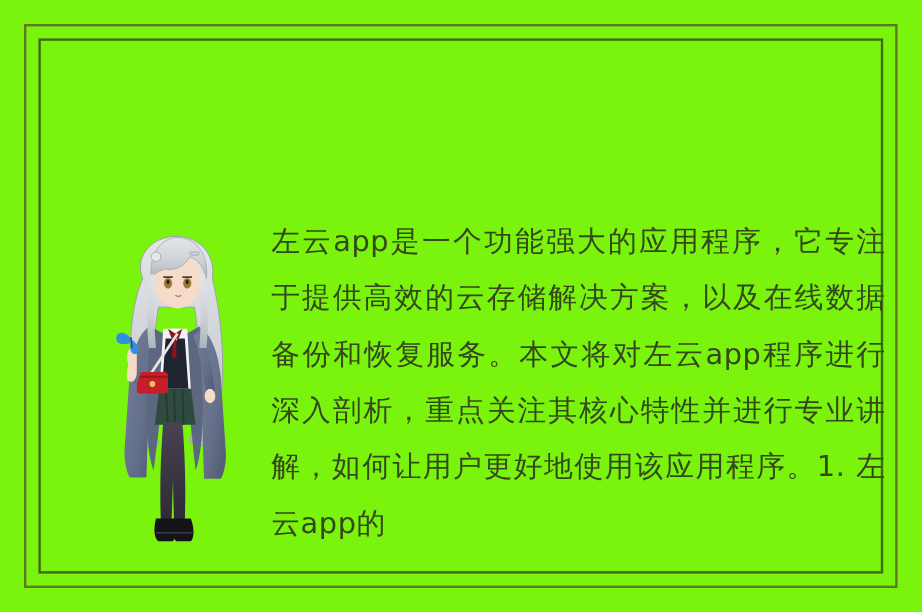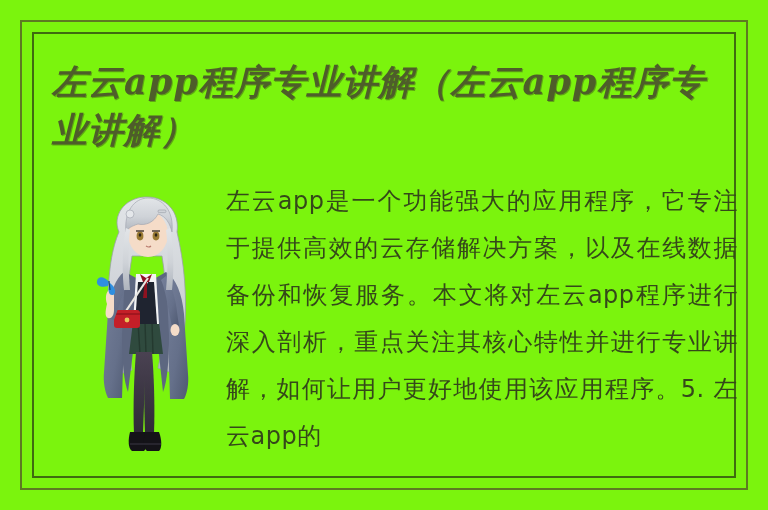--- a/index.html
+++ b/index.html
@@ -86,23 +86,22 @@
   .illustration svg { display: block; }
 </style>
 </head>
 <body>
 
 <div class="poster">
 
   <div class="frame-outer"></div>
   <div class="frame-inner"></div>
 
-  <div class="title">左云app程序专业讲解（左云app程序专业讲解）</div>
-
-  <div class="body-text">左云app是一个功能强大的应用程序，它专注于提供高效的云存储解决方案，以及在线数据备份和恢复服务。本文将对左云app程序进行深入剖析，重点关注其核心特性并进行专业讲解，如何让用户更好地使用该应用程序。5. 左云app的</div>
+
+  <div class="body-text">左云app是一个功能强大的应用程序，它专注于提供高效的云存储解决方案，以及在线数据备份和恢复服务。本文将对左云app程序进行深入剖析，重点关注其核心特性并进行专业讲解，如何让用户更好地使用该应用程序。1. 左云app的</div>
 
   <div class="illustration">
     <svg viewBox="0 0 166 290" width="166" height="290" xmlns="http://www.w3.org/2000/svg">
       <defs>
         <linearGradient id="hairG" x1="0" y1="0" x2="0" y2="1">
           <stop offset="0%" stop-color="#e2e5e8"></stop>
           <stop offset="55%" stop-color="#cfd3d8"></stop>
           <stop offset="100%" stop-color="#aeb4bd"></stop>
         </linearGradient>
         <linearGradient id="coatG" x1="0" y1="0" x2="1" y2="1">

